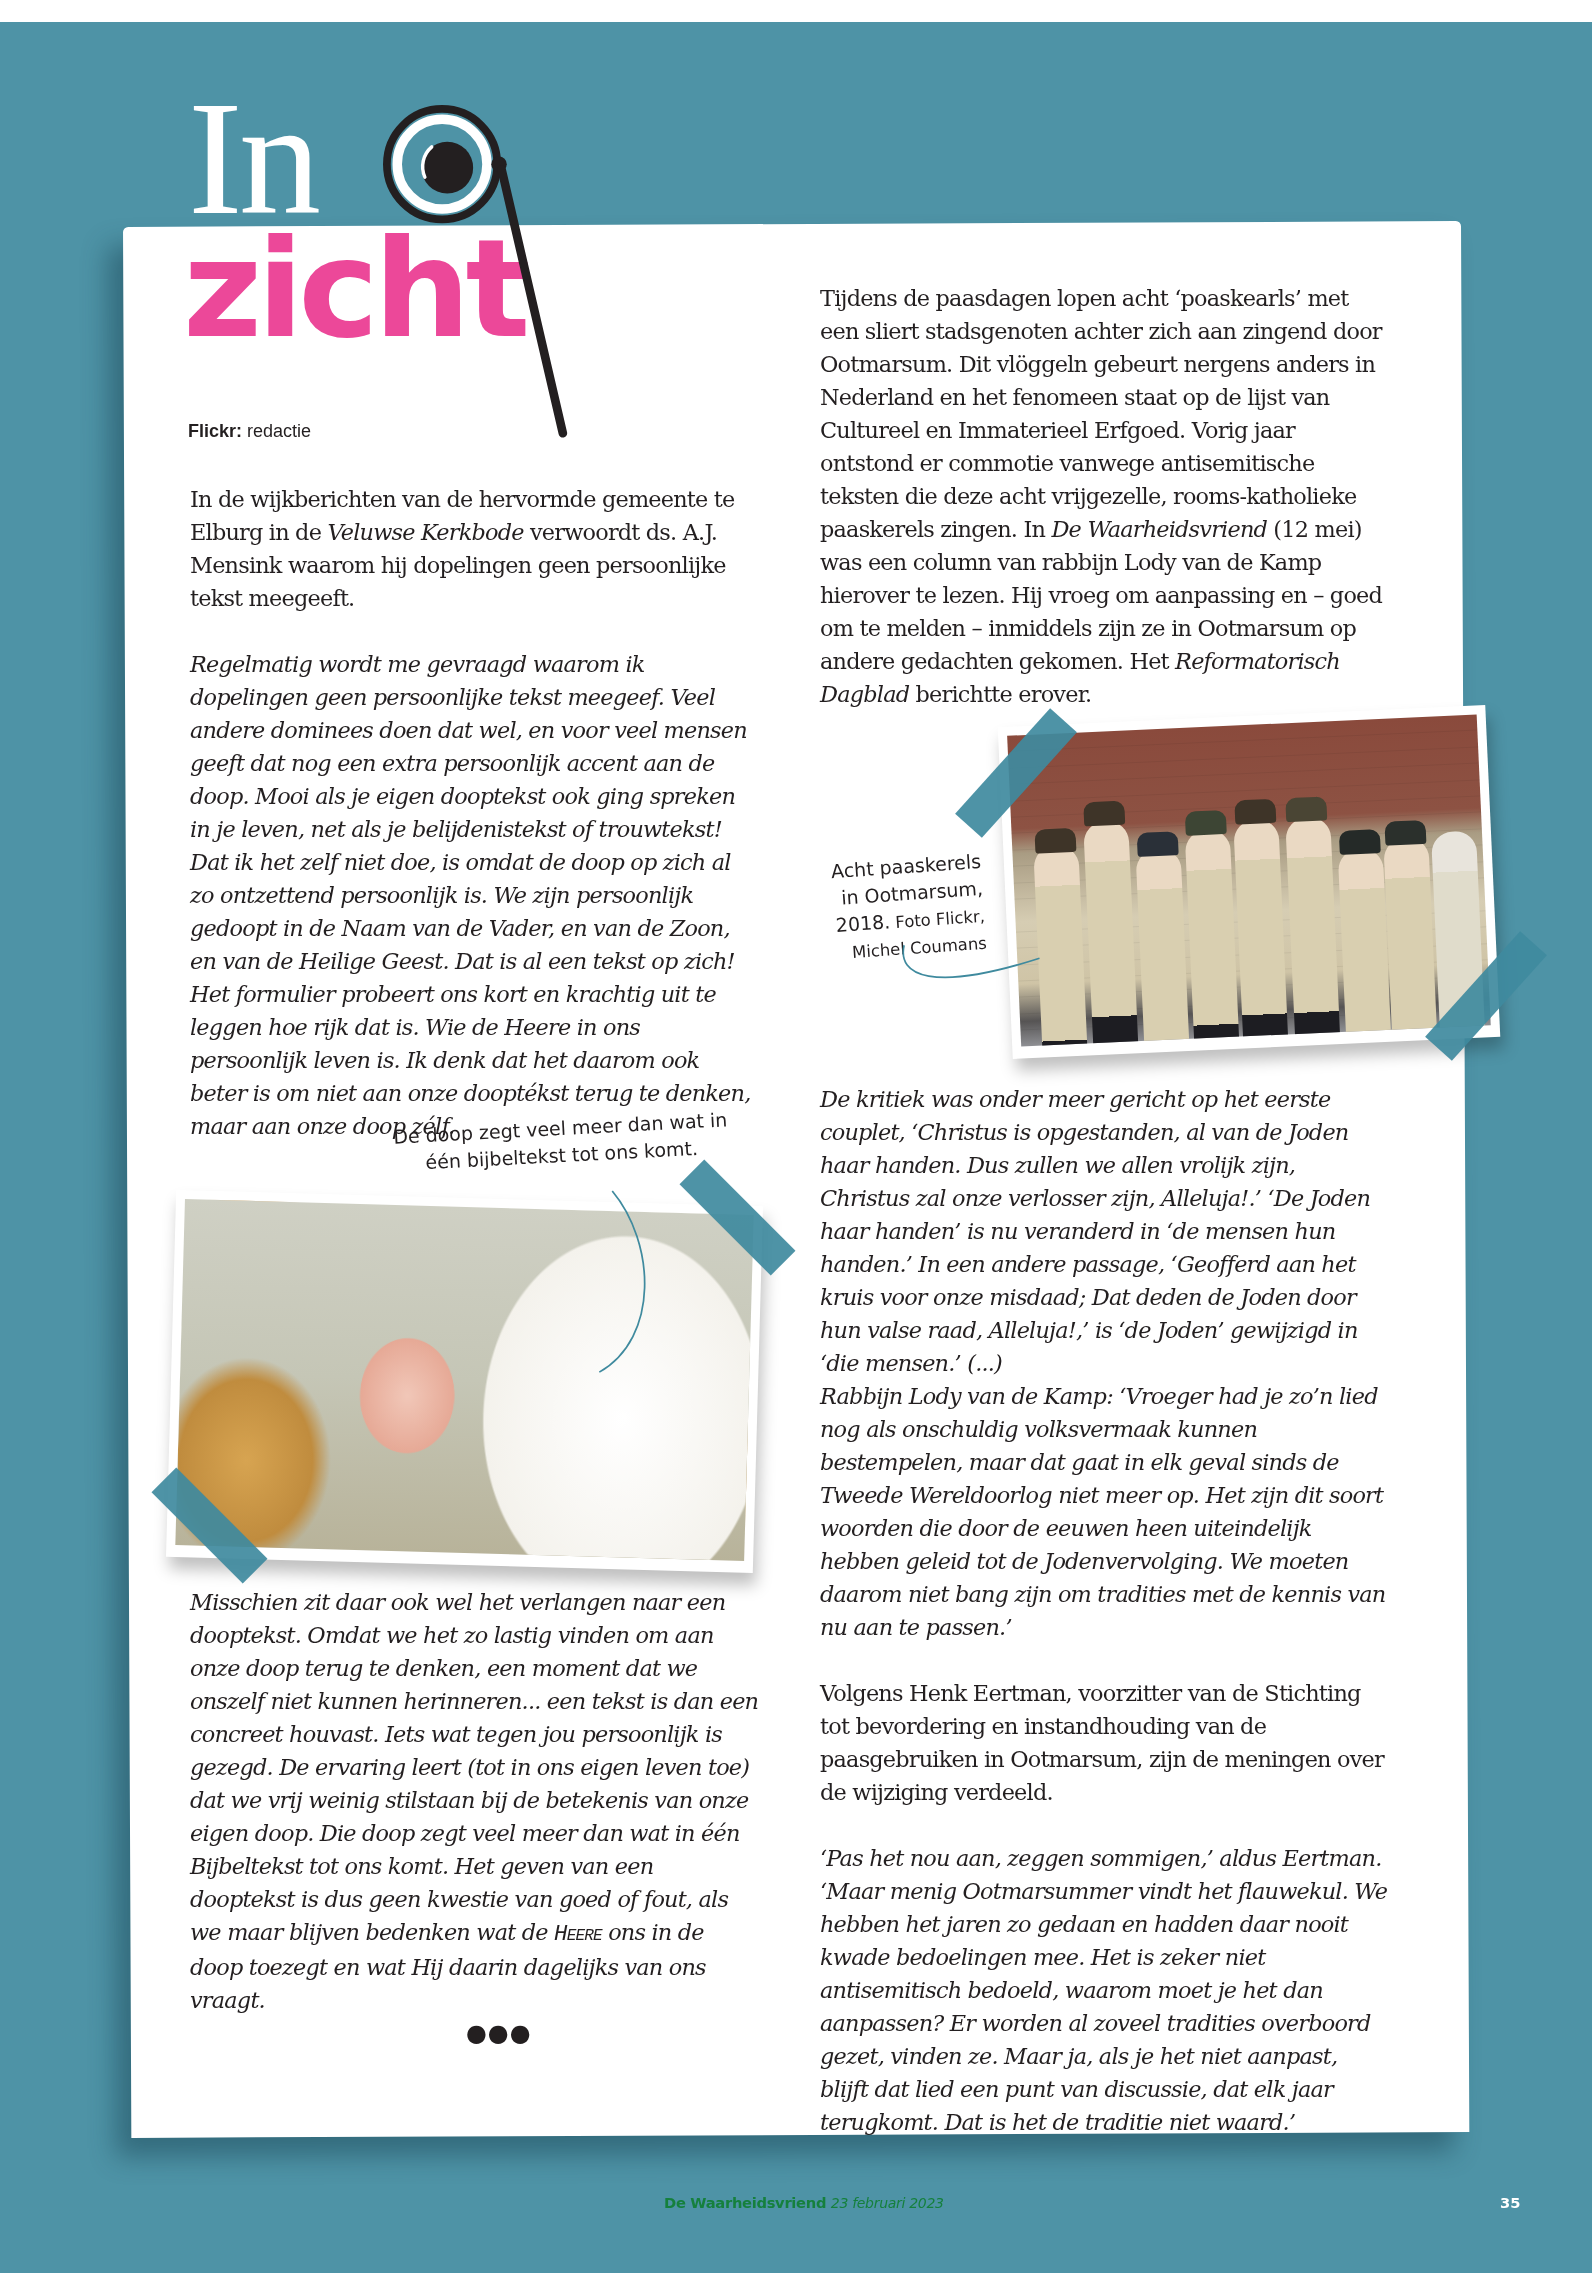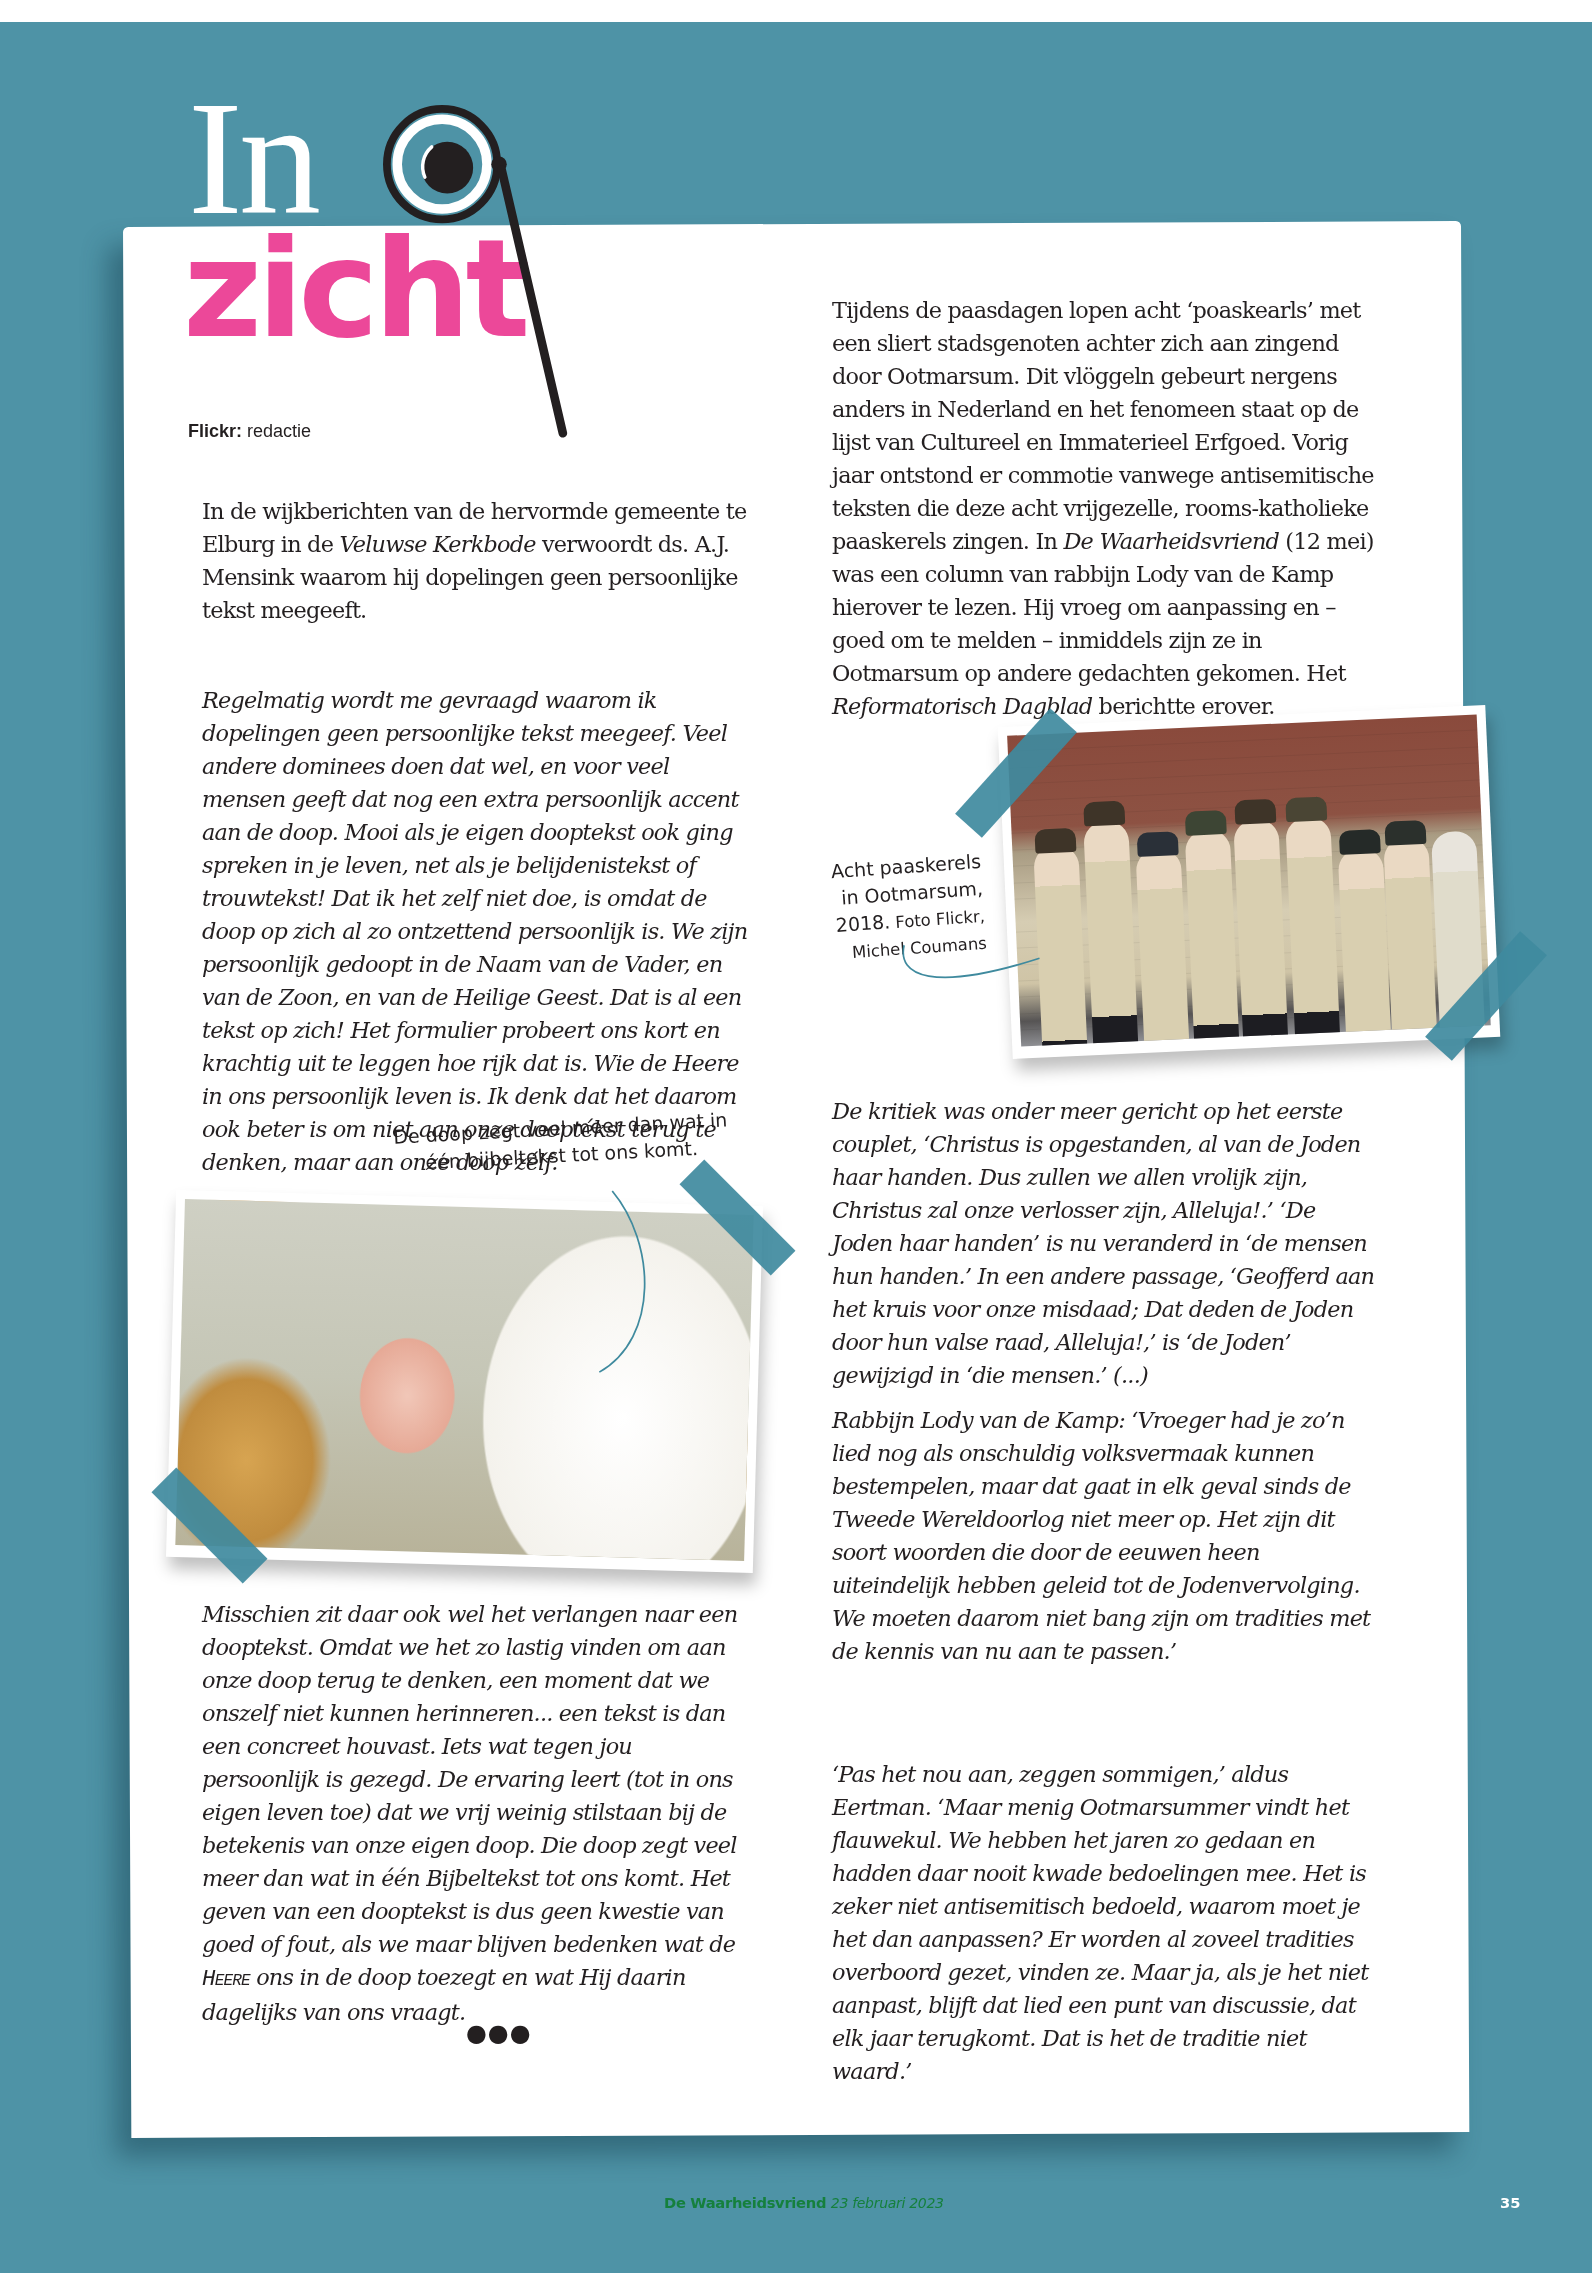--- a/index.html
+++ b/index.html
@@ -36,21 +36,21 @@
     position: absolute; left: 188px; top: 421px;
     font-family: "Liberation Sans", sans-serif; font-size: 18px; color: #231f20;
   }
   #byline b { font-weight: bold; }
 
   .col {
     position: absolute; width: 570px;
     font-family: "DejaVu Serif", serif; font-size: 22.4px; line-height: 33px;
     color: #231f20; letter-spacing: -0.8px;
   }
-  .col p { margin: 12px; }
+  .col p { margin: 0; }
   .col .gap { height: 33px; }
   .it { font-style: italic; }
   #col-left-top { left: 190px; top: 483px; }
   #col-left-bottom { left: 190px; top: 1586px; }
   #col-right-top { left: 820px; top: 282px; }
   #col-right-bottom { left: 820px; top: 1083px; }
   .sc { font-variant: small-caps; font-family: Liberation Mono, monospace; }
 
   #dots {
     position: absolute; left: 466px; top: 2019px;
@@ -202,20 +202,21 @@
 <div id="tape-men-tl" class="tape"></div>
 <div id="tape-men-br" class="tape"></div>
 <svg id="curve-men" class="curve" viewBox="0 0 170 80">
   <path d="M8 5 C 0 40, 40 60, 165 20" stroke="#3f8a9e" stroke-width="2" fill="none"></path>
 </svg>
 
 <div id="col-right-bottom" class="col">
   <p class="it">De kritiek was onder meer gericht op het eerste couplet, ‘Christus is opgestanden, al van de Joden haar handen. Dus zullen we allen vrolijk zijn, Christus zal onze verlosser zijn, Alleluja!.’ ‘De Joden haar handen’ is nu veranderd in ‘de mensen hun handen.’ In een andere passage, ‘Geofferd aan het kruis voor onze misdaad; Dat deden de Joden door hun valse raad, Alleluja!,’ is ‘de Joden’ gewijzigd in ‘die mensen.’ (...)</p>
   <p class="it">Rabbijn Lody van de Kamp: ‘Vroeger had je zo’n lied nog als onschuldig volksvermaak kunnen bestempelen, maar dat gaat in elk geval sinds de Tweede Wereldoorlog niet meer op. Het zijn dit soort woorden die door de eeuwen heen uiteindelijk hebben geleid tot de Jodenvervolging. We moeten daarom niet bang zijn om tradities met de kennis van nu aan te passen.’</p>
   <div class="gap"></div>
+  <p>Volgens Henk Eertman, voorzitter van de Stichting tot bevordering en instandhouding van de paasgebruiken in Ootmarsum, zijn de meningen over de wijziging verdeeld.</p>
   <div class="gap"></div>
   <p class="it">‘Pas het nou aan, zeggen sommigen,’ aldus Eertman. ‘Maar menig Ootmarsummer vindt het flauwekul. We hebben het jaren zo gedaan en hadden daar nooit kwade bedoelingen mee. Het is zeker niet antisemitisch bedoeld, waarom moet je het dan aanpassen? Er worden al zoveel tradities overboord gezet, vinden ze. Maar ja, als je het niet aanpast, blijft dat lied een punt van discussie, dat elk jaar terugkomt. Dat is het de traditie niet waard.’</p>
 </div>
 
 <div id="footer-title">
   <b>De Waarheidsvriend</b>
   <i>23 februari 2023</i>
 </div>
 <div id="page-number">35</div>
 

